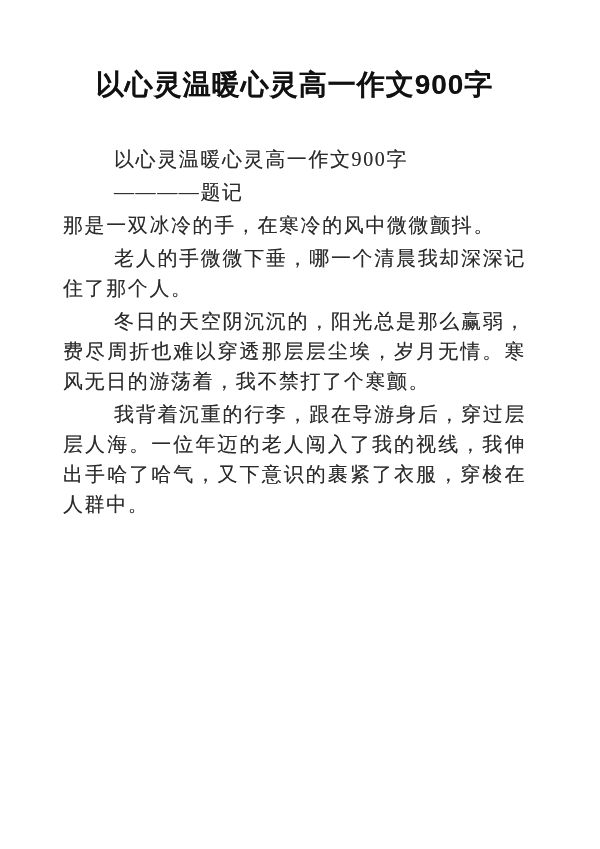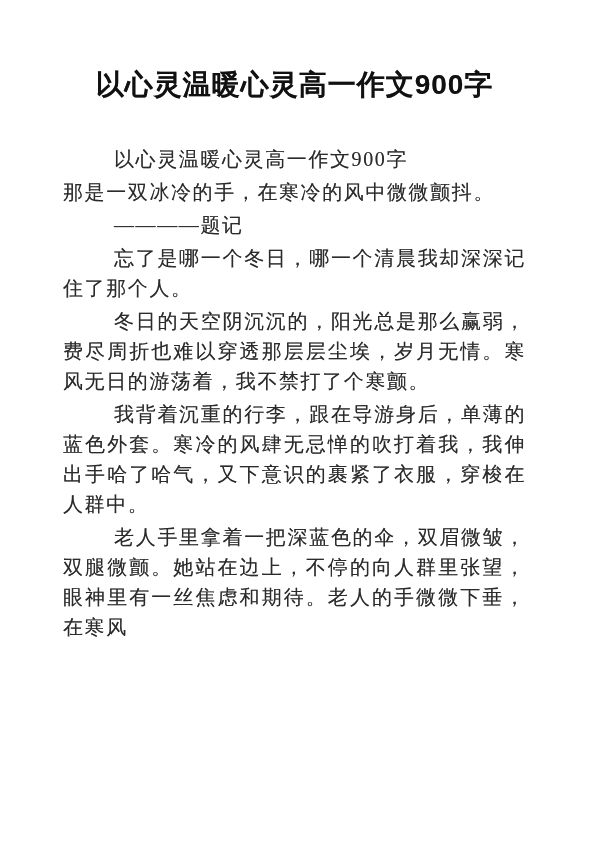--- a/index.html
+++ b/index.html
@@ -48,20 +48,19 @@
   }
 </style>
 </head>
 <body>
 
 <div class="page">
   <h1 class="essay-title">以心灵温暖心灵高一作文900字</h1>
 
   <div class="essay-body">
     <p class="para indent">以心灵温暖心灵高一作文900字</p>
+    <p class="para indent">————题记</p>
     <p class="para no-indent">那是一双冰冷的手，在寒冷的风中微微颤抖。</p>
-    <p class="para indent">————题记</p>
-    <p class="para indent">忘了是哪一个冬日，哪一个清晨我却深深记住了那个人。</p>
+    <p class="para indent">老人的手微微下垂，哪一个清晨我却深深记住了那个人。</p>
     <p class="para indent">冬日的天空阴沉沉的，阳光总是那么赢弱，费尽周折也难以穿透那层层尘埃，岁月无情。寒风无日的游荡着，我不禁打了个寒颤。</p>
-    <p class="para indent">我背着沉重的行李，跟在导游身后，单薄的蓝色外套。寒冷的风肆无忌惮的吹打着我，我伸出手哈了哈气，又下意识的裹紧了衣服，穿梭在人群中。</p>
-    <p class="para indent">老人手里拿着一把深蓝色的伞，双眉微皱，双腿微颤。她站在边上，不停的向人群里张望，眼神里有一丝焦虑和期待。老人的手微微下垂，在寒风</p>
+    <p class="para indent">我背着沉重的行李，跟在导游身后，穿过层层人海。一位年迈的老人闯入了我的视线，我伸出手哈了哈气，又下意识的裹紧了衣服，穿梭在人群中。</p>
   </div>
 </div>
 
 </body></html>

